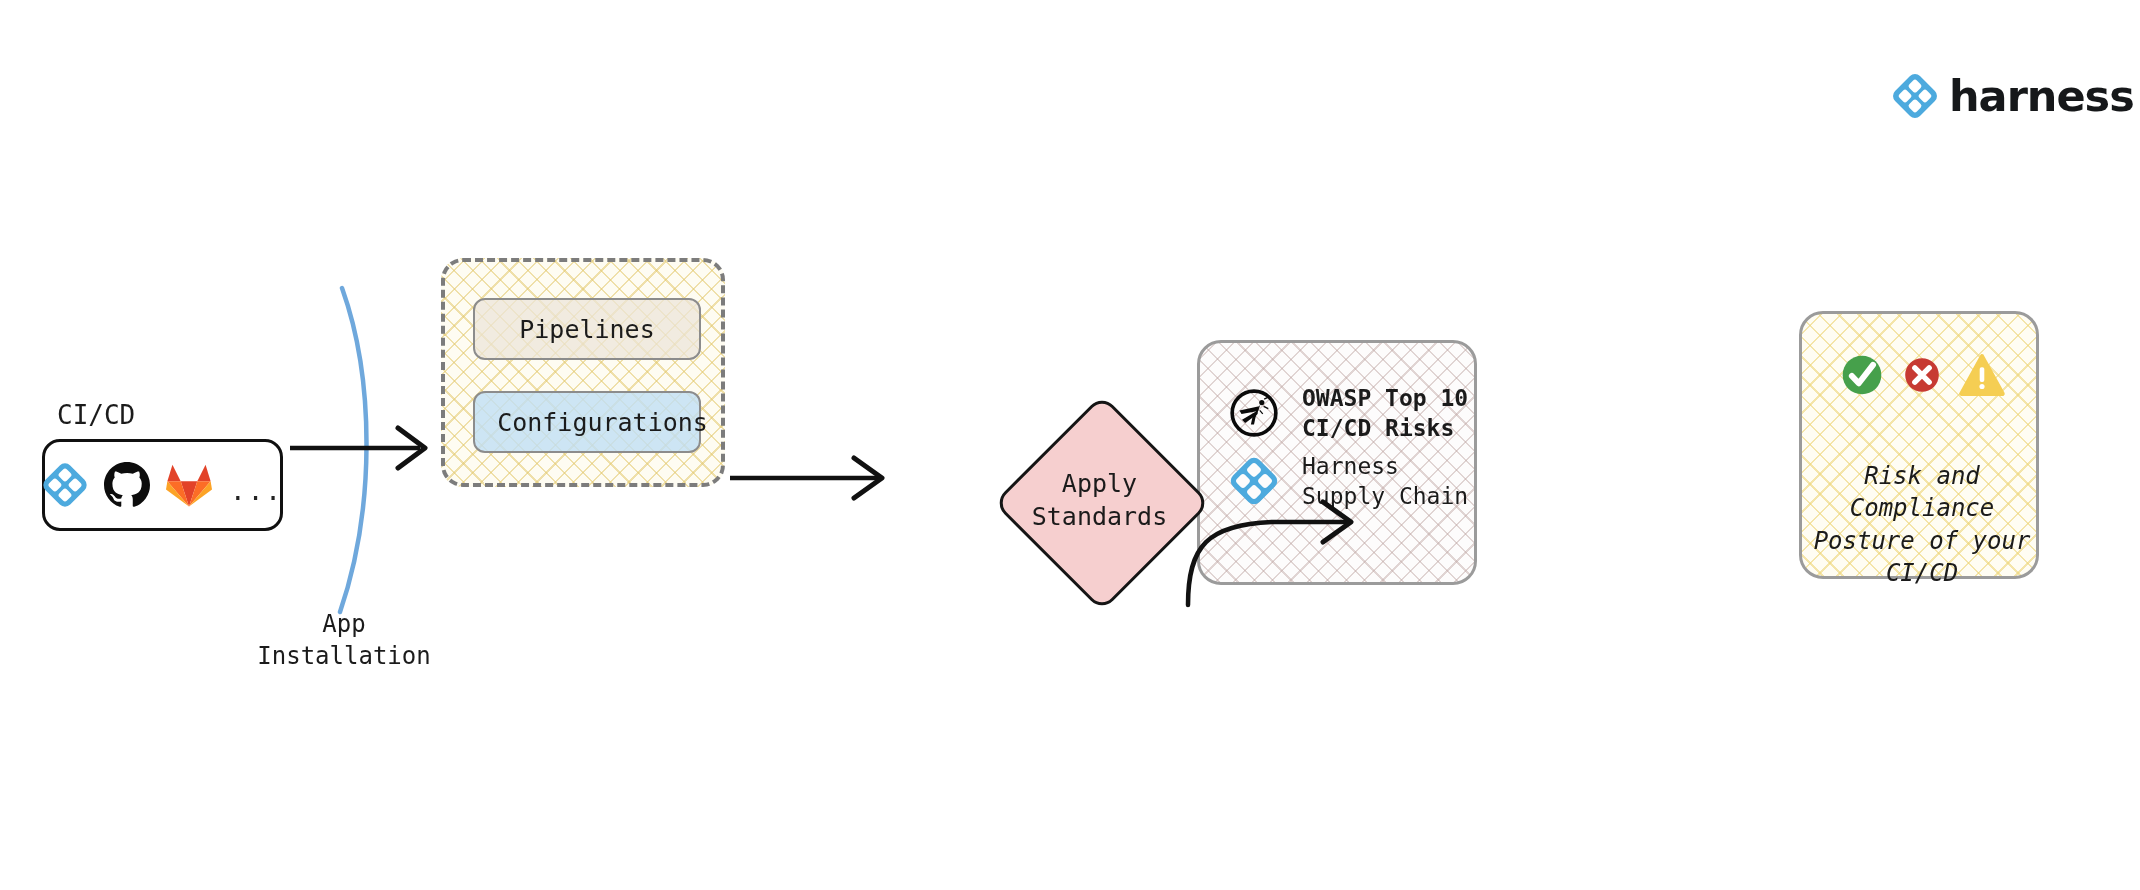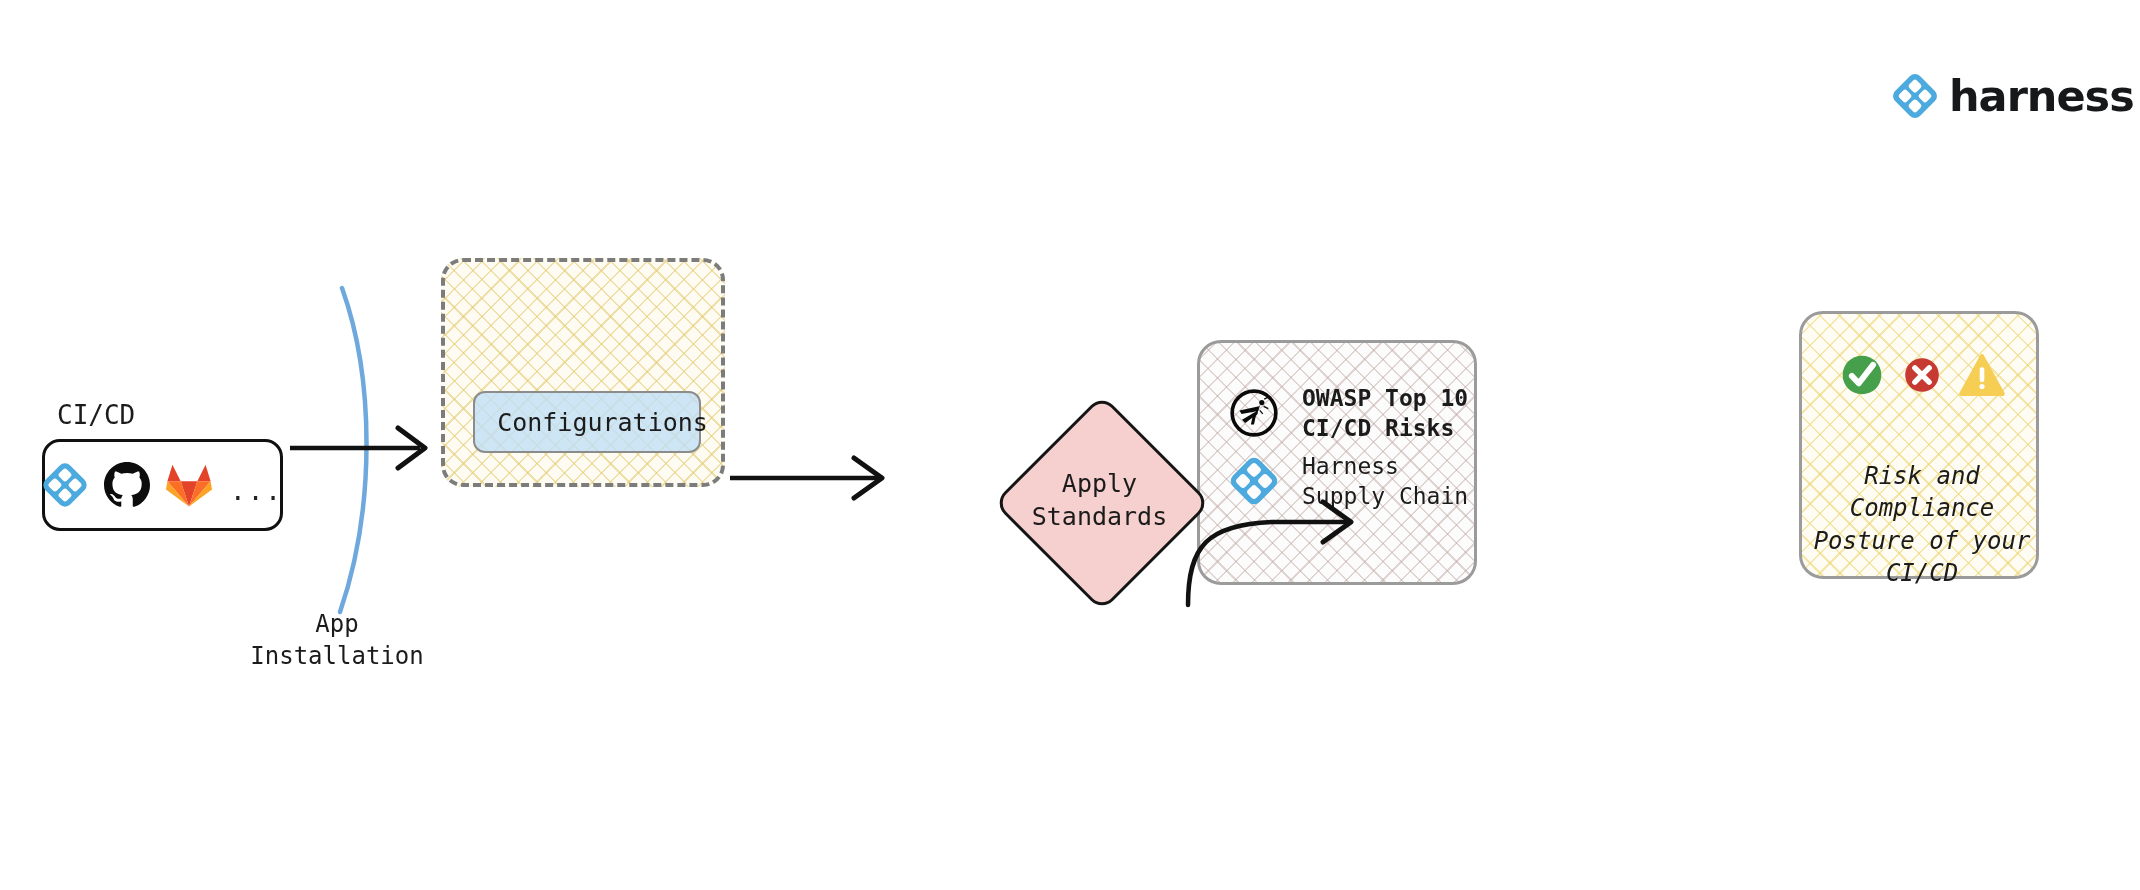--- a/index.html
+++ b/index.html
@@ -32,21 +32,21 @@
   #cicd-box{
     position:absolute;left:42px;top:439px;width:235px;height:86px;
     border:3px solid #101010;border-radius:18px;background:#fff;
     display:flex;align-items:center;justify-content:center;gap:16px;
   }
   #cicd-box .ellipsis{font-size:26px;color:#222;letter-spacing:2px;margin-left:2px;
     position:relative;top:6px;}
 
   
   #app-install-label{
-    position:absolute;left:237px;top:608px;width:200px;text-align:center;
+    position:absolute;left:244px;top:608px;width:200px;text-align:center;
     font-size:24px;line-height:1.35;
   }
 
   
   #pipeline-group{
     position:absolute;left:441px;top:258px;width:284px;height:229px;
     border:4px dashed #7c7c7c;border-radius:22px;
     background-color:#fefcf2;
     background-image:
       repeating-linear-gradient(45deg,  rgba(226,200,110,.55) 0 1.6px, transparent 1.6px 13px),
@@ -168,20 +168,21 @@
 
     <line x1="10" y1="178" x2="140" y2="178" stroke="#111111" stroke-width="4.5"></line>
 
     <polyline points="118,158 145,178 118,198" fill="none" stroke="#111111" stroke-width="5" stroke-linecap="round" stroke-linejoin="round"></polyline>
   </svg>
 
   <div id="app-install-label" class="mono">App
 Installation</div>
 
   <div id="pipeline-group">
+    <div class="inner-card mono" id="card-pipelines">Pipelines</div>
     <div class="inner-card mono" id="card-configurations">Configurations</div>
   </div>
 
   <svg style="position:absolute;left:730px;top:448px;" width="180" height="60">
     <line x1="0" y1="30" x2="148" y2="30" stroke="#111111" stroke-width="4.5"></line>
     <polyline points="124,10 152,30 124,50" fill="none" stroke="#111111" stroke-width="5" stroke-linecap="round" stroke-linejoin="round"></polyline>
   </svg>
 
   <div id="standards-box">
 

